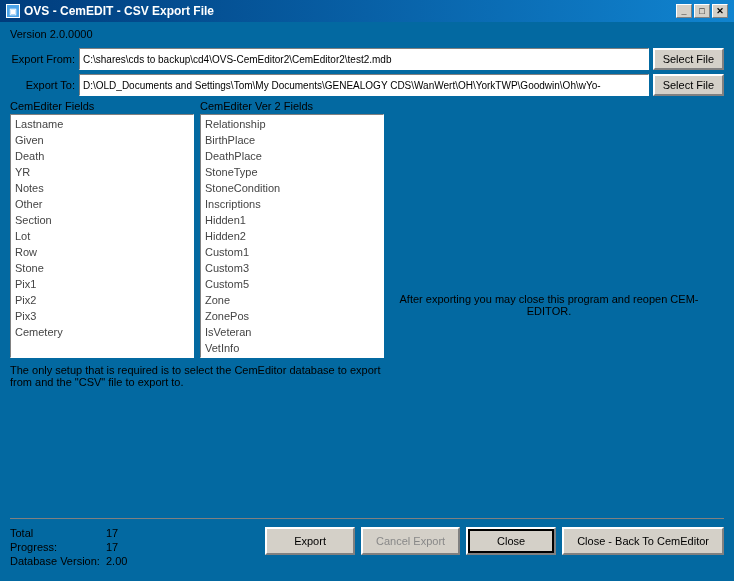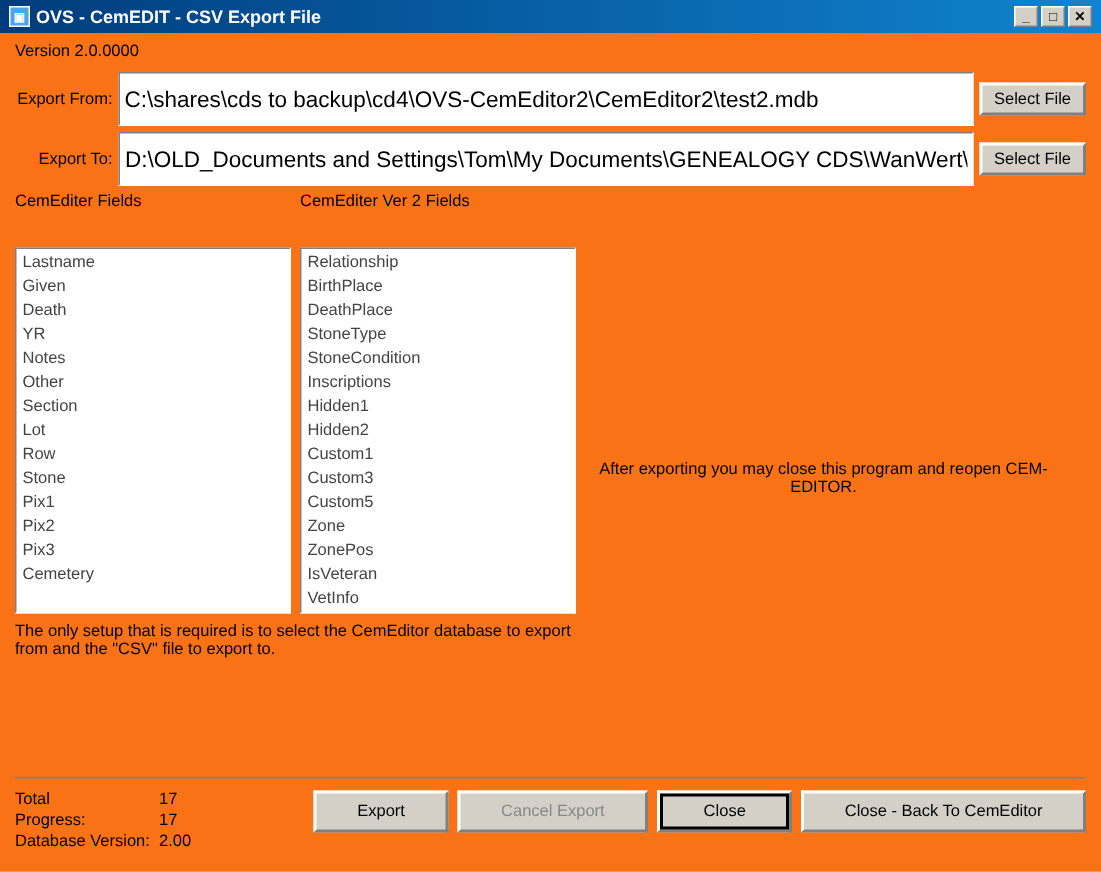--- a/index.html
+++ b/index.html
@@ -49,21 +49,21 @@
       border: 1px solid;
       border-color: #fff #808080 #808080 #fff;
       font-size: 9px;
       display: flex;
       align-items: center;
       justify-content: center;
       cursor: pointer;
       color: black;
     }
     .window-body {
-      background: #f97316;
+      background: #0369a1;
       padding: 6px 10px;
       height: calc(581px - 22px);
       display: flex;
       flex-direction: column;
     }
     .version-text {
       font-size: 11px;
       color: #000;
       margin-bottom: 8px;
     }
@@ -73,26 +73,26 @@
       margin-bottom: 4px;
       gap: 4px;
     }
     .field-label {
       font-size: 11px;
       width: 65px;
       text-align: right;
     }
     .field-input {
       flex: 1;
-      height: 36px;
+      height: 22px;
       border: 1px solid;
       border-color: #808080 #fff #fff #808080;
       background: white;
       padding: 2px 3px;
-      font-size: 15px;
+      font-size: 10px;
       font-family: inherit;
     }
     .select-file-btn {
       height: 22px;
       padding: 0 8px;
       background: #d4d0c8;
       border: 2px solid;
       border-color: #fff #808080 #808080 #fff;
       font-size: 11px;
       cursor: pointer;
@@ -109,21 +109,20 @@
       margin-bottom: 2px;
       font-weight: normal;
     }
     .list-box {
       border: 1px solid;
       border-color: #808080 #fff #fff #808080;
       background: white;
       flex: 1;
       overflow-y: auto;
       padding: 1px;
-      margin-top: 23px;
     }
     .list-item {
       padding: 0 3px;
       height: 16px;
       line-height: 16px;
       color: #444;
       white-space: nowrap;
       overflow: hidden;
     }
     .info-text {
@@ -168,21 +167,21 @@
     }
     .buttons-row {
       display: flex;
       gap: 6px;
       justify-content: flex-end;
       align-items: center;
     }
     .action-btn {
       height: 28px;
       min-width: 90px;
-      padding: 0 27px;
+      padding: 0 13px;
       background: #d4d0c8;
       border: 2px solid;
       border-color: #fff #808080 #808080 #fff;
       font-size: 11px;
       cursor: pointer;
       font-family: inherit;
     }
     .action-btn.focused {
       outline: 2px solid #000;
       outline-offset: -4px;

